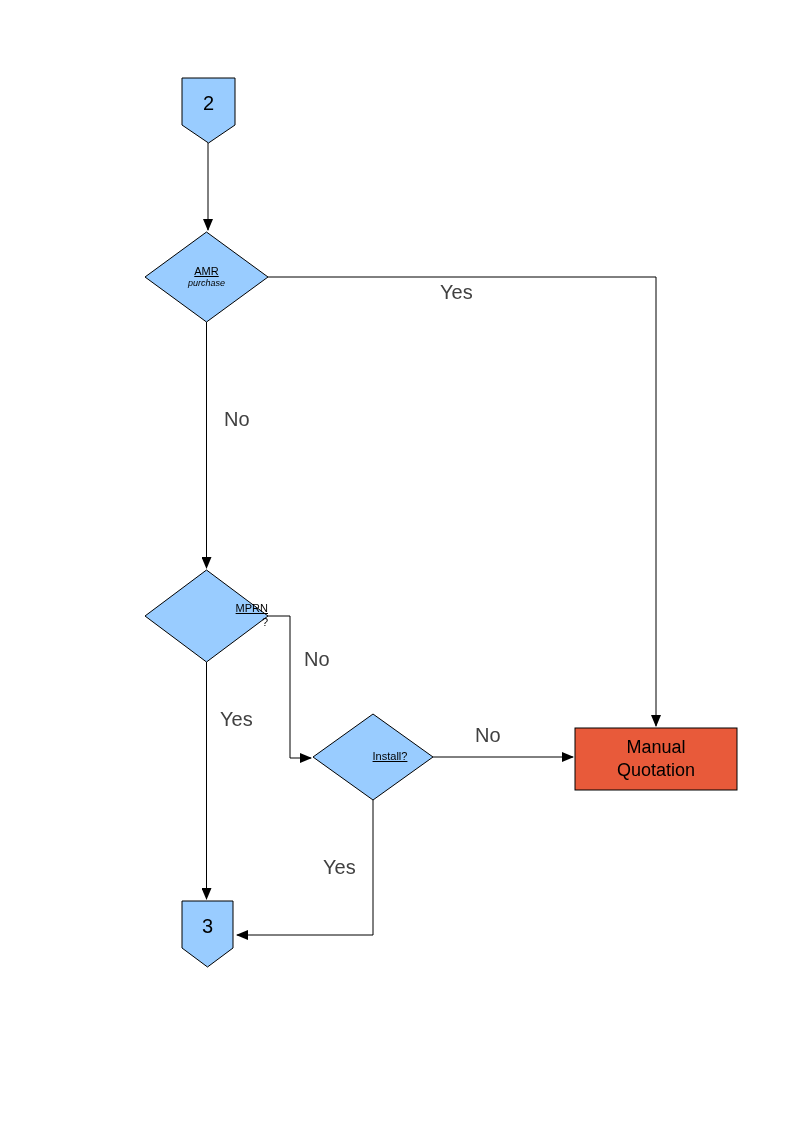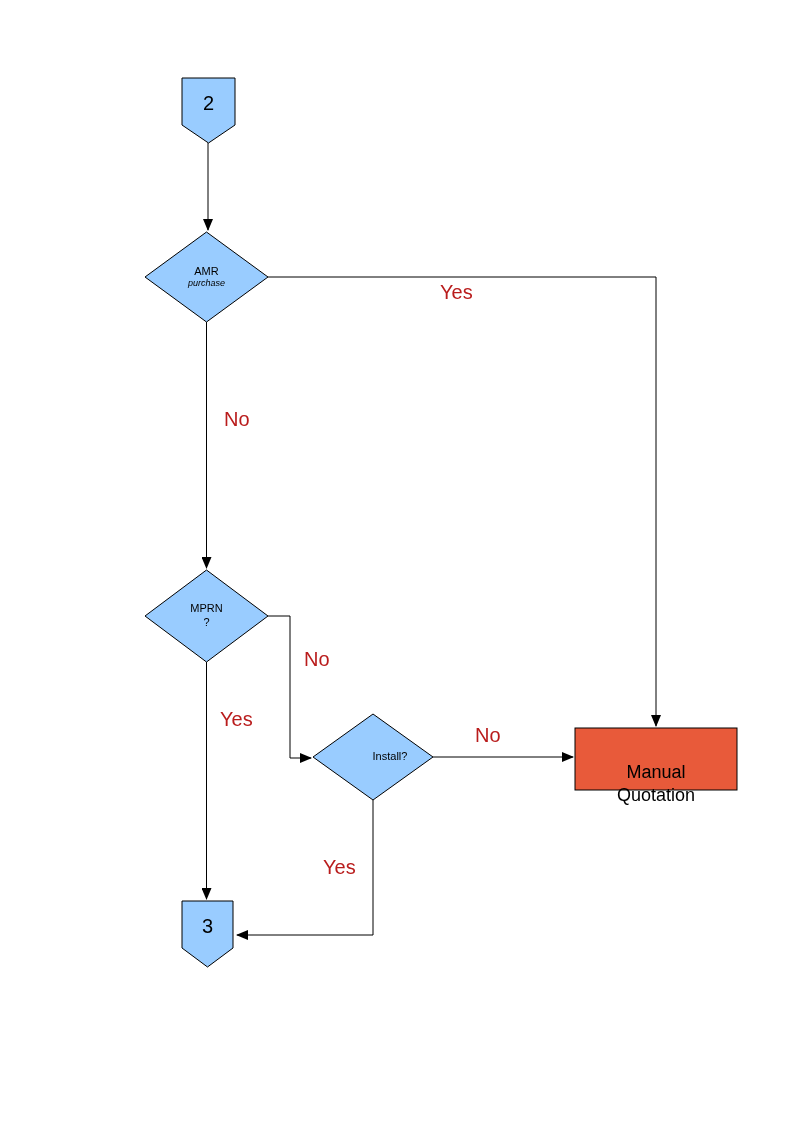--- a/index.html
+++ b/index.html
@@ -17,28 +17,28 @@
     position: absolute;
     display: flex;
     flex-direction: column;
     align-items: center;
     justify-content: center;
     text-align: center;
     color: #000000;
     pointer-events: none;
   }
   .connector-num { font-size: 20px; }
-  .decision-line1 { font-size: 11px; line-height: 1.25; }
+  .decision-line1 { font-size: 11px; line-height: 1.25; text-decoration: underline; }
   .decision-line2 { font-size: 9px; line-height: 1.25; font-style: italic; }
   .decision-line2b { font-size: 11px; line-height: 1.25; }
   .terminal-line { font-size: 18px; line-height: 1.3; }
   .edge-label {
     position: absolute;
     font-size: 20px;
-    color: #b91c1c;
+    color: #404040;
     white-space: nowrap;
     pointer-events: none;
   }
 </style>
 </head>
 <body>
 
 <div class="page">
 
   <svg width="794" height="1123" viewBox="0 0 794 1123">
@@ -66,30 +66,30 @@
 
   <div class="node-text connector-num" style="left:182px; top:78px; width:53px; height:50px;">
     <span>2</span>
   </div>
 
   <div class="node-text" style="left:145px; top:254px; width:123px; height:46px;">
     <span class="decision-line1">AMR</span>
     <span class="decision-line2">purchase</span>
   </div>
 
-  <div class="node-text" style="left:145px; top:593px; width:123px; height:46px;">
+  <div class="node-text" style="left:145px; top:593px; width:123px; height:46px;align-items:flex-end;">
     <span class="decision-line1">MPRN</span>
     <span class="decision-line2b">?</span>
   </div>
 
   <div class="node-text" style="left:330px; top:747px; width:120px; height:20px;">
     <span class="decision-line1">Install?</span>
   </div>
 
-  <div class="node-text" style="left:575px; top:753px; width:162px; height:62px;">
+  <div class="node-text" style="left:575px; top:728px; width:162px; height:62px;">
     <span class="terminal-line">Manual</span>
     <span class="terminal-line">Quotation</span>
   </div>
 
   <div class="node-text connector-num" style="left:182px; top:901px; width:51px; height:50px;">
     <span>3</span>
   </div>
 
   <div class="edge-label" style="left:440px; top:281px;">Yes</div>
   <div class="edge-label" style="left:224px; top:408px;">No</div>

